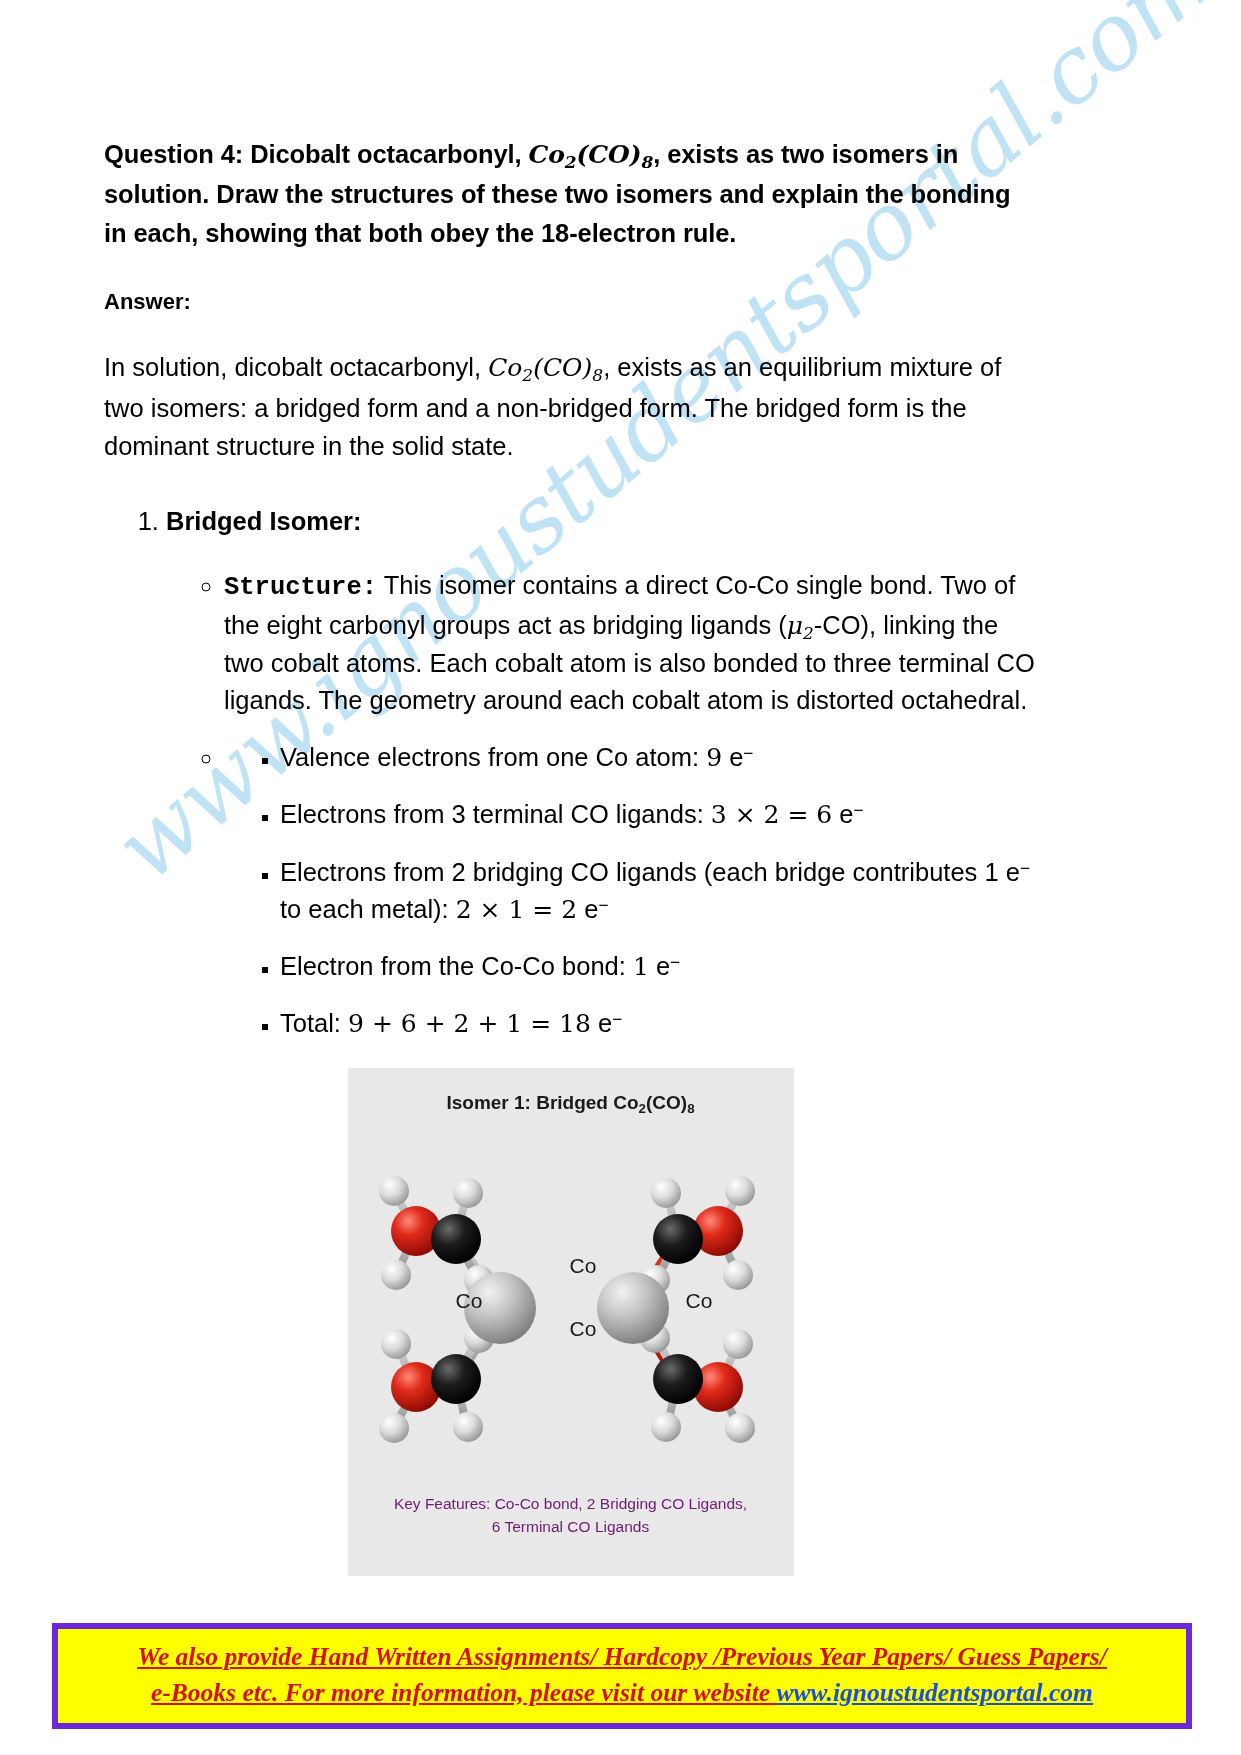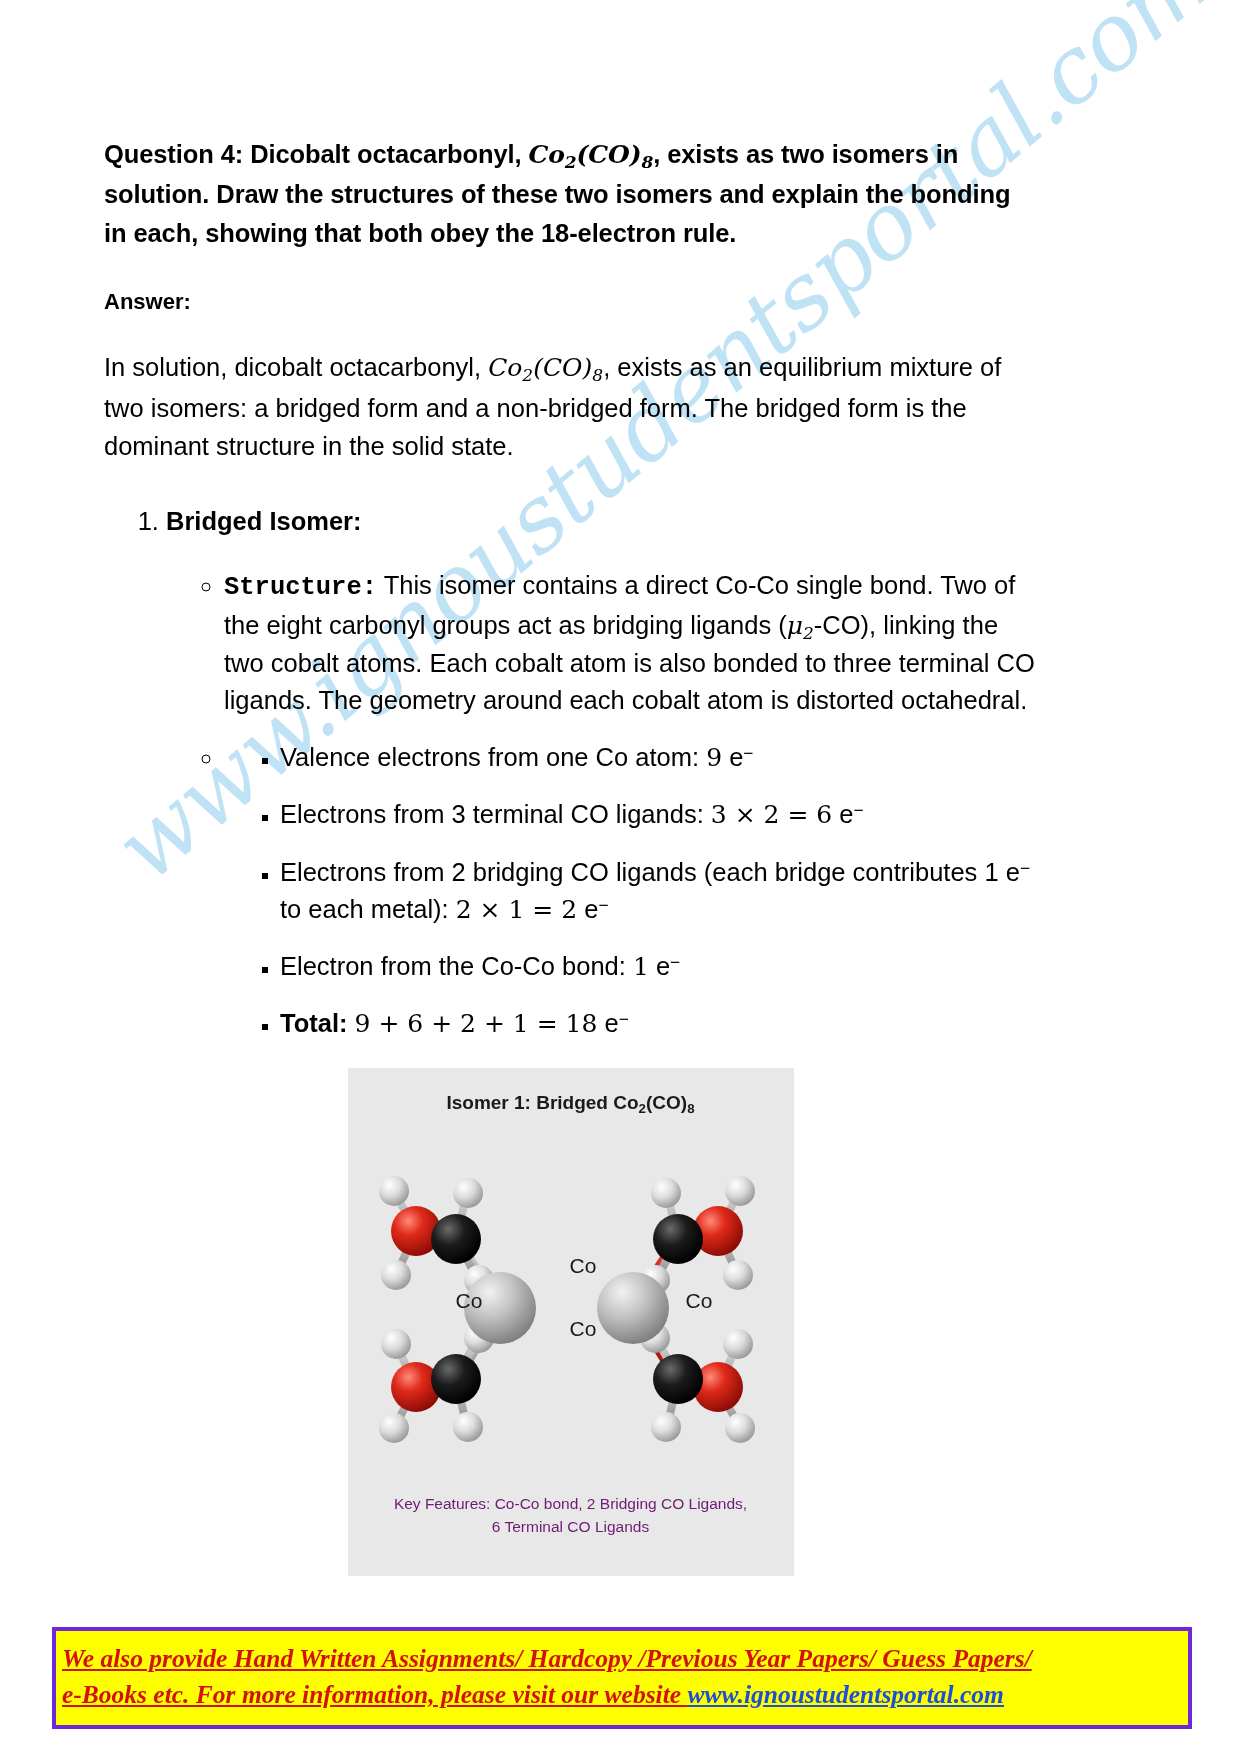--- a/index.html
+++ b/index.html
@@ -139,21 +139,21 @@
   ul.level3 > li {
     font-weight: normal;
     font-size: 25.5px;
     line-height: 1.45;
     margin-bottom: 20px;
   }
   ul.level3 > li::marker {
     font-size: 0.75em;
   }
   ul.level3 > li .lead {
-    font-weight: bold;
+    font-weight: normal;
   }
 
   
   .figure-wrap {
     display: flex;
     justify-content: center;
     margin-top: 20px;
   }
   .figure {
     position: relative;
@@ -201,23 +201,23 @@
   }
 
   
   .footer {
     position: absolute;
     left: 52px;
     bottom: 26px;
     width: 1140px;
     box-sizing: border-box;
     background: #ffff00;
-    border: 4px solid #6d28d9;
+    border: 6px solid #6d28d9;
     padding: 10px 6px 12px 6px;
-    text-align: left;
+    text-align: center;
     z-index: 20;
   }
   .footer-line {
     font-family: "Liberation Serif", serif;
     font-style: italic;
     font-weight: bold;
     font-size: 25.5px;
     line-height: 1.42;
     color: #d41111;
     text-decoration: underline;

